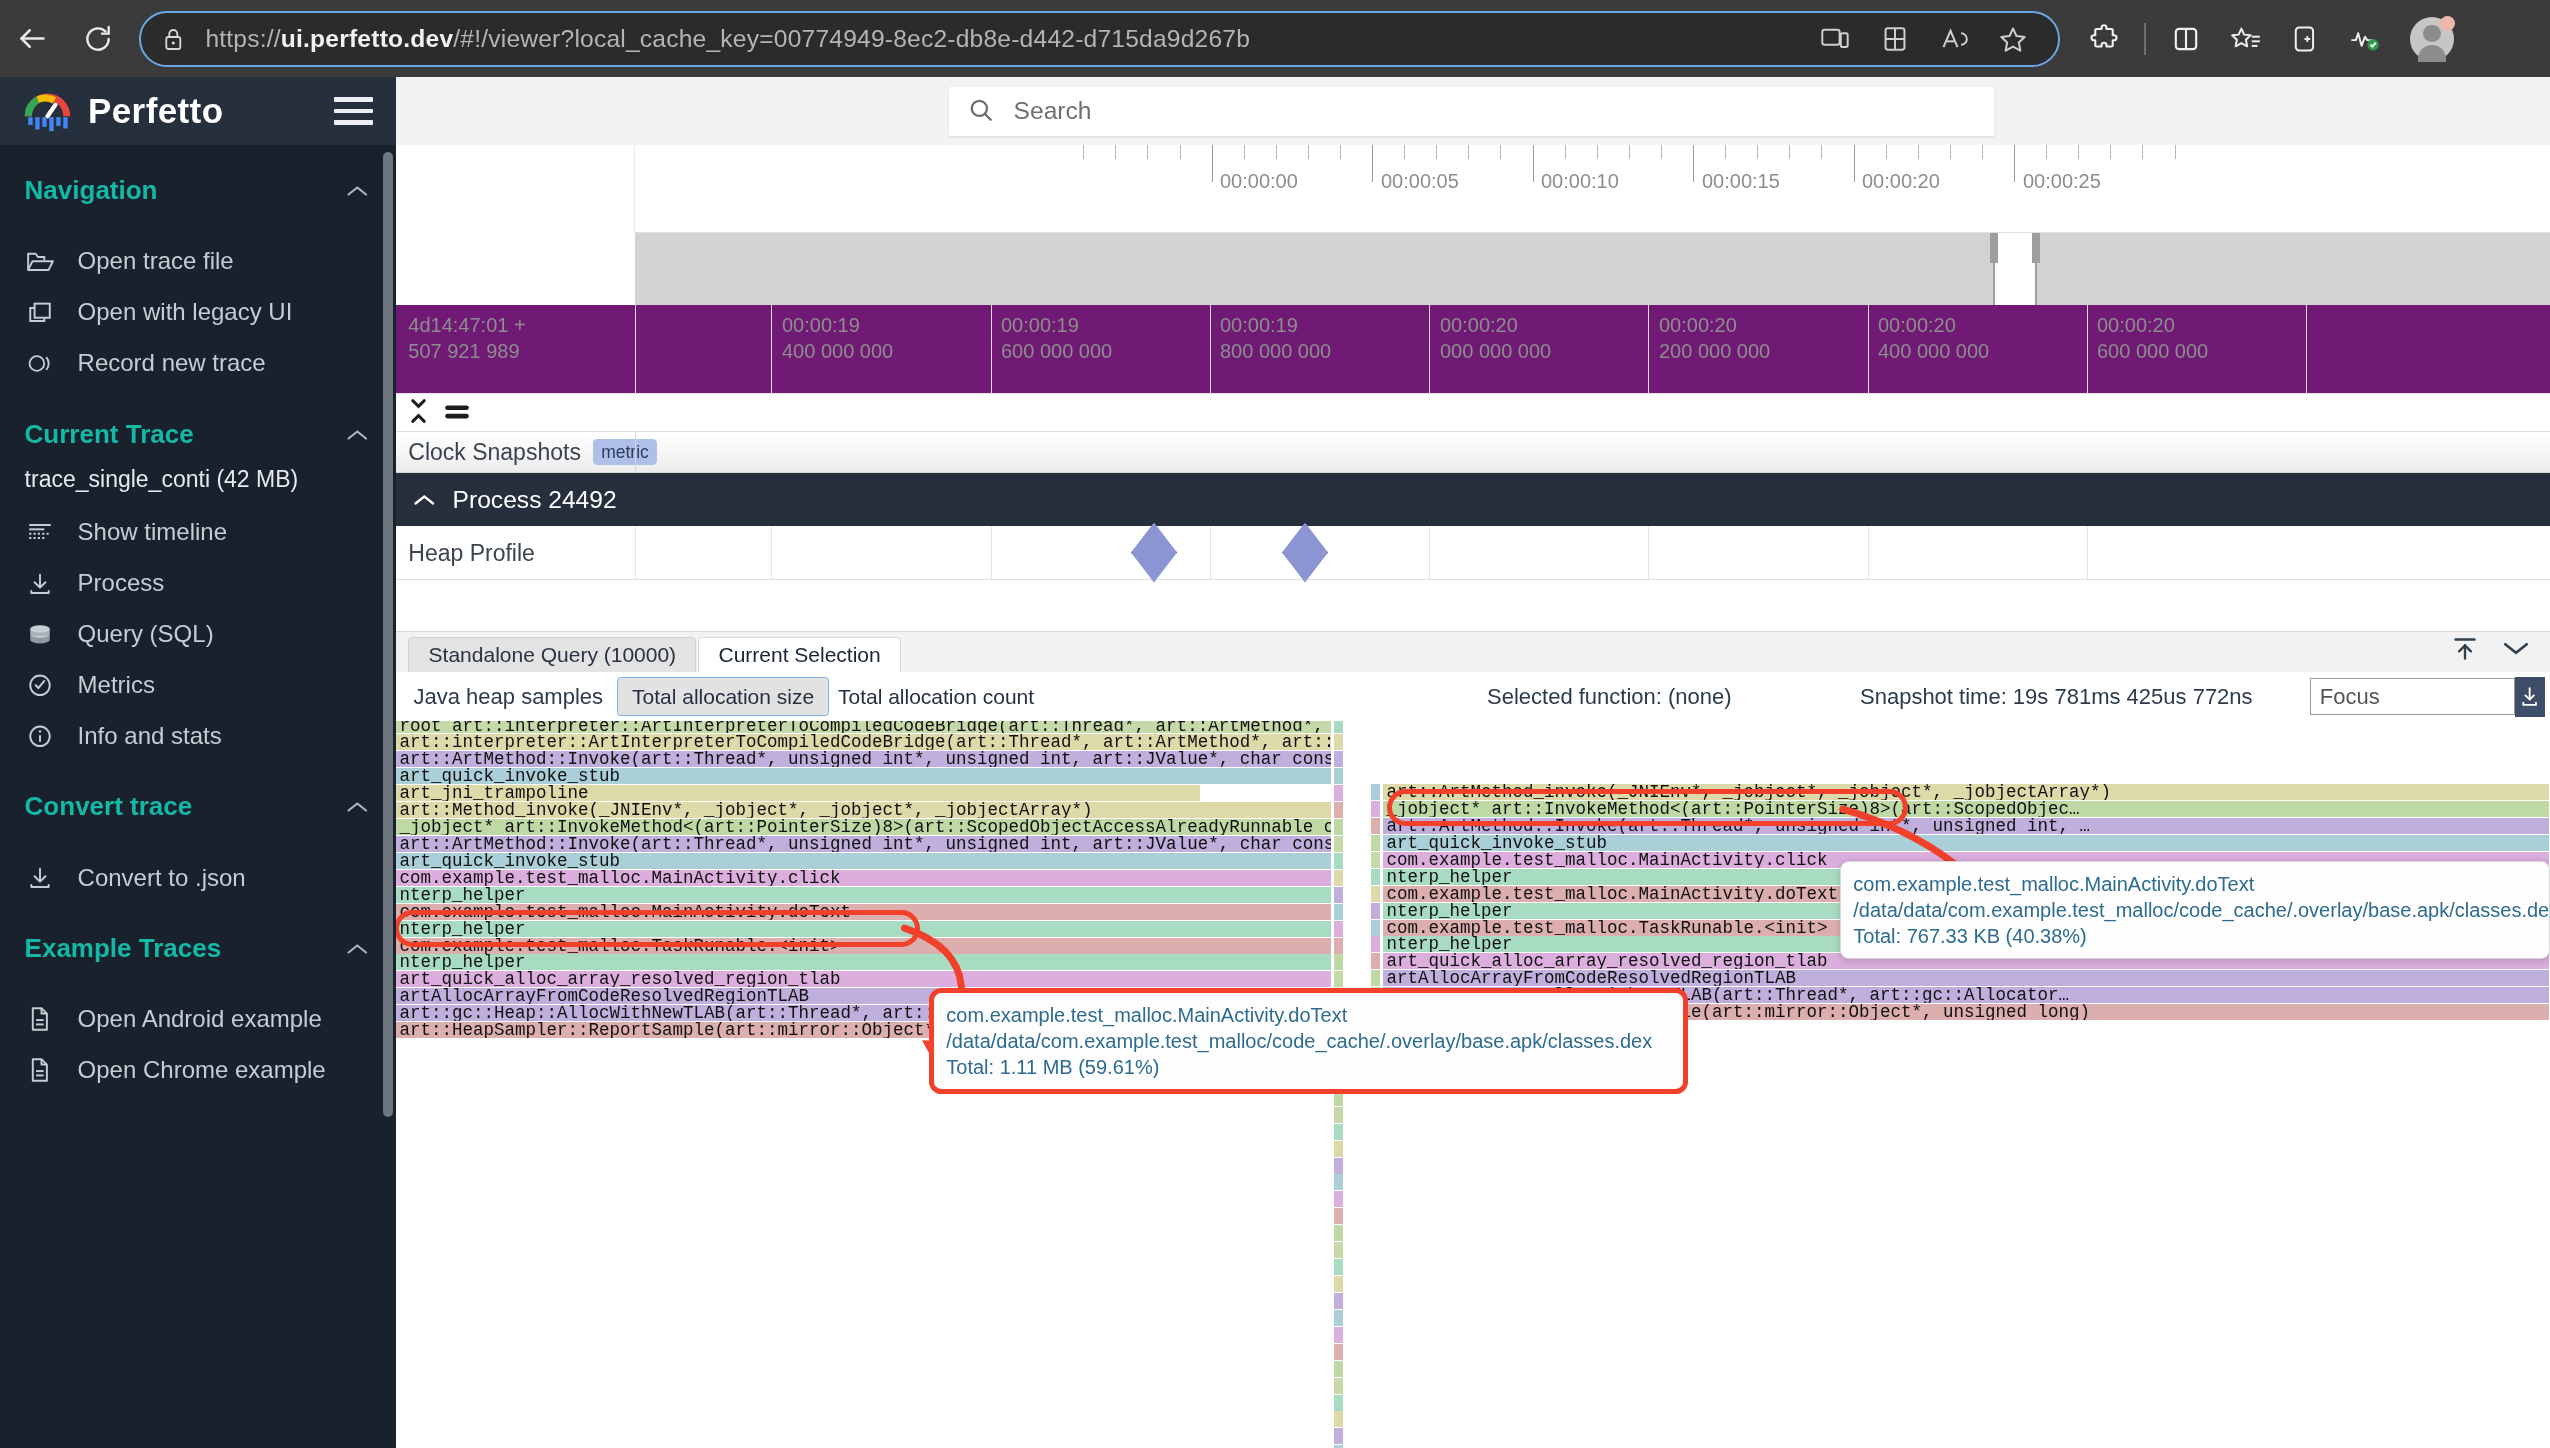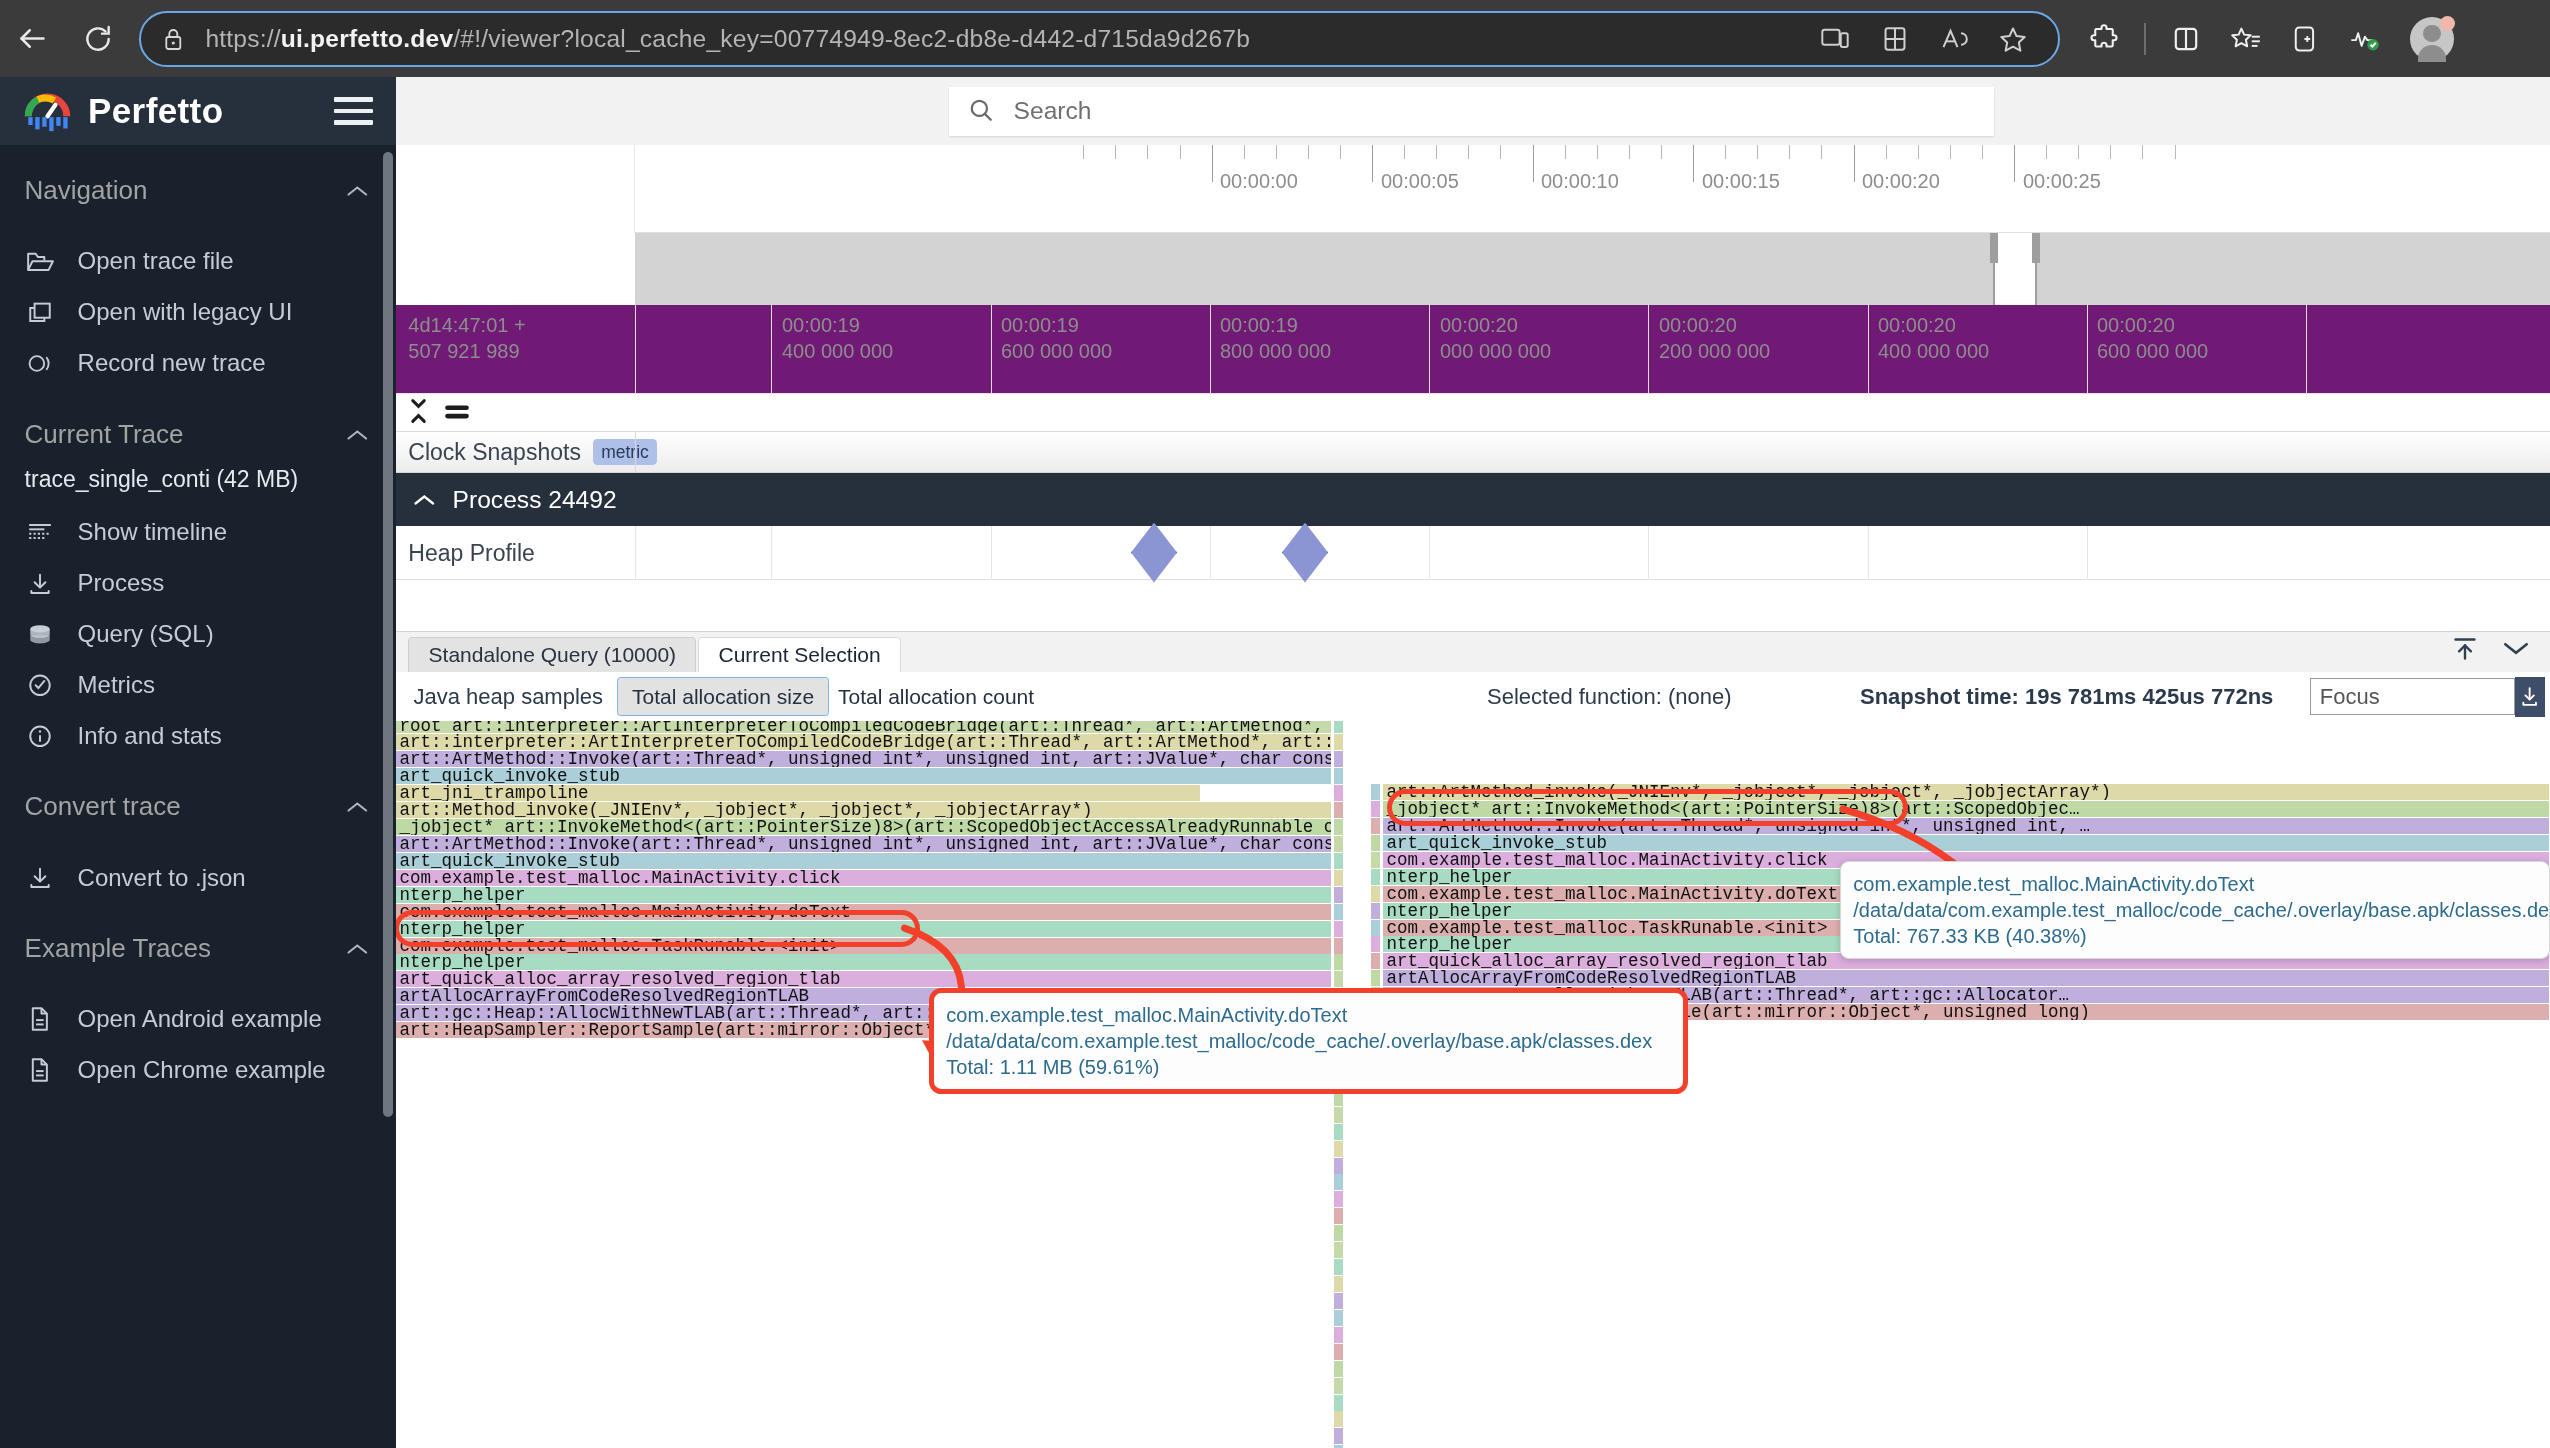--- a/index.html
+++ b/index.html
@@ -78,21 +78,21 @@
   #brand {
     font-size: 35px; color: #fff; margin-left: 16px; letter-spacing: 0.4px;
     font-weight: 700;
   }
   #hamburger { margin-left: auto; width: 39px; display:flex; flex-direction:column; gap:7px; }
   #hamburger i { display:block; height:4.4px; background:#eceff3; border-radius:0.9px; }
 
   .sb-section-title {
     display:flex; align-items:center; justify-content:space-between;
     padding: 30px 26px 10.5px 24.6px;
-    font-size: 26px; font-weight: 400; color: #a3a3a3;
+    font-size: 26px; font-weight: 700; color: #14b8a6;
   }
   .chev { color:#aeb6c0; }
   .sb-item {
     display:flex; align-items:center; gap: 23px;
     padding: 7px 24.6px; height: 51px;
     font-size: 24px; color: #c6ccd4;
   }
   .sb-item .ic { width: 30px; display:flex; justify-content:center; color:#c6ccd4; }
   .sb-trace-name {
     padding: 5.3px 24.6px 12.3px 24.6px; font-size: 23px; color:#e6eaef; height: 46px;
@@ -188,21 +188,21 @@
   #panel-body { position:absolute; left:0; top: 40px; width: 2154px; height: 845px; background:#fff; }
 
   #fg-toolbar { position:relative; height: 49px; display:flex; align-items:center; padding-left: 3.5px; }
   #fg-toolbar .lbl { font-size: 22px; color:#2c3a4b; padding: 0 14px; }
   .seg-btn {
     font-size: 21px; color:#25303f; padding: 6.1px 14px;
     border:1.8px solid #7fb2e5; background:#e2e2e2; border-radius:3.5px;
   }
   .seg-plain { font-size: 21px; color:#25303f; padding: 6.1px 8.8px; }
   #sel-func { position:absolute; left: 1091px; font-size:22px; color:#2c3a4b; }
-  #snap-time { position:absolute; left: 1464px; font-size:22px; color:#2c3a4b;font-weight:bold; }
+  #snap-time { position:absolute; left: 1464px; font-size:22px; color:#2c3a4b; }
   #focus-box {
     position:absolute; left: 1914px; width: 205px; height: 37px;
     border:1.8px solid #9a9a9a; background:#fff;
     display:flex; align-items:center; padding-left:8.8px;
     font-size: 22px; color:#555;
   }
   #focus-dl {
     position:absolute; left: 2119px; width: 30px; height: 40px;
     background:#3e4d68; color:#fff; display:flex; align-items:center; justify-content:center;
   }

